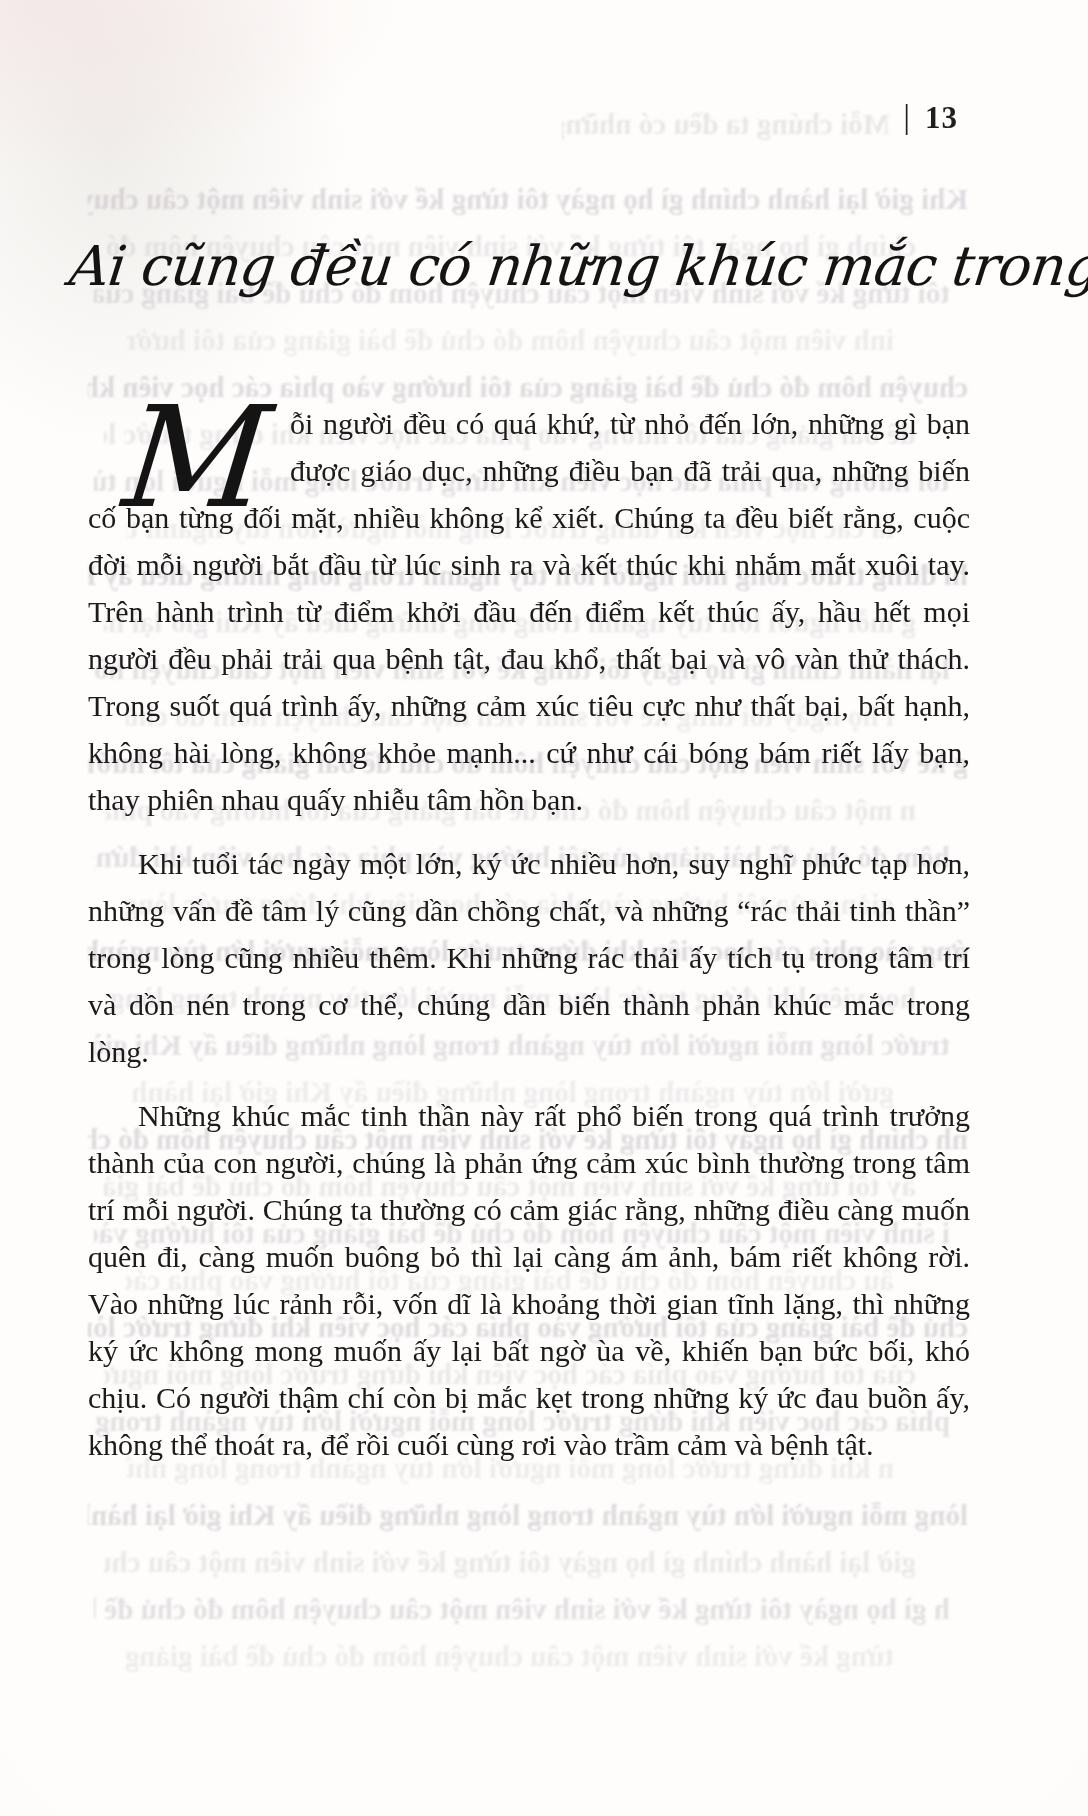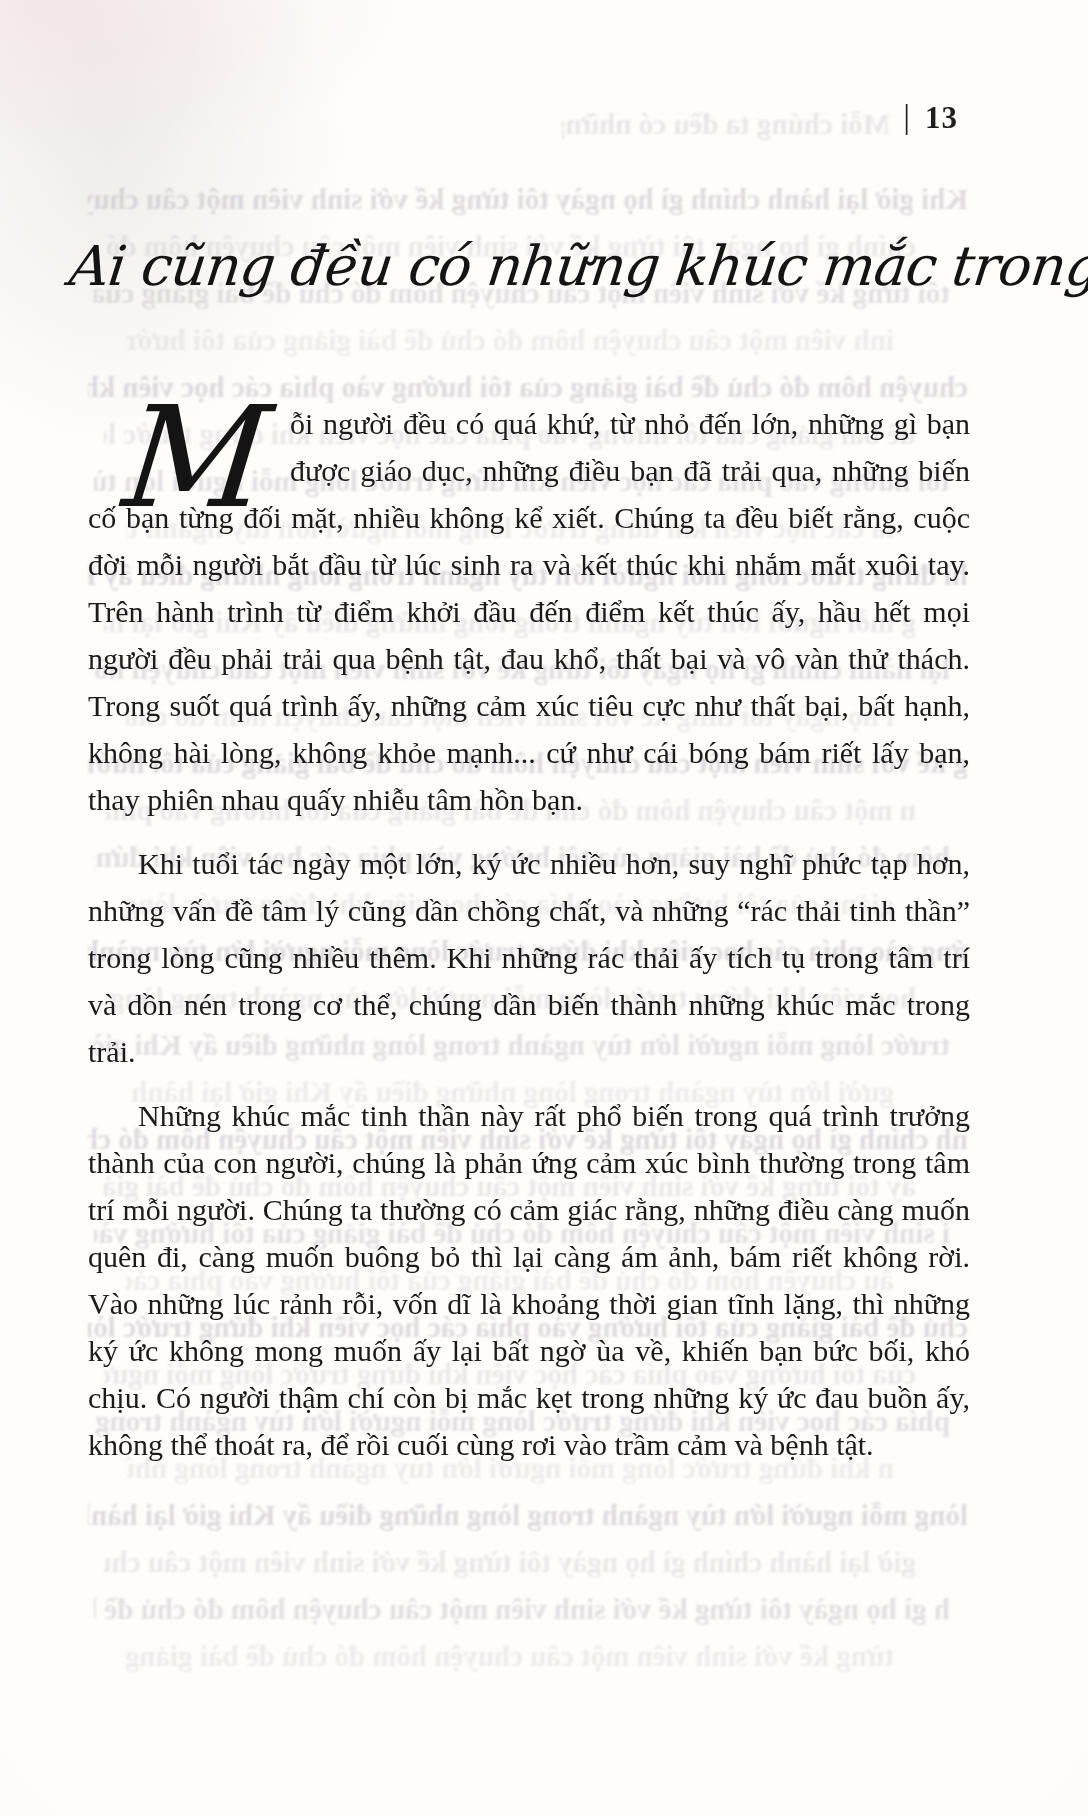--- a/index.html
+++ b/index.html
@@ -123,17 +123,17 @@
     <span class="sep">|</span>
     <span class="num">13</span>
   </div>
 
   <div class="chapter-title">Ai cũng đều có những khúc mắc trong lòng</div>
 
   <div class="content">
     <p>
       <span class="dropcap">M</span><span>ỗi người đều có quá khứ, từ nhỏ đến lớn, những gì bạn được giáo dục, những điều bạn đã trải qua, những biến cố bạn từng đối mặt, nhiều không kể xiết. Chúng ta đều biết rằng, cuộc đời mỗi người bắt đầu từ lúc sinh ra và kết thúc khi nhắm mắt xuôi tay. Trên hành trình từ điểm khởi đầu đến điểm kết thúc ấy, hầu hết mọi người đều phải trải qua bệnh tật, đau khổ, thất bại và vô vàn thử thách. Trong suốt quá trình ấy, những cảm xúc tiêu cực như thất bại, bất hạnh, không hài lòng, không khỏe mạnh... cứ như cái bóng bám riết lấy bạn, thay phiên nhau quấy nhiễu tâm hồn bạn.</span>
     </p>
-    <p class="indent">Khi tuổi tác ngày một lớn, ký ức nhiều hơn, suy nghĩ phức tạp hơn, những vấn đề tâm lý cũng dần chồng chất, và những “rác thải tinh thần” trong lòng cũng nhiều thêm. Khi những rác thải ấy tích tụ trong tâm trí và dồn nén trong cơ thể, chúng dần biến thành những khúc mắc trong trải.</p>
+    <p class="indent">Khi tuổi tác ngày một lớn, ký ức nhiều hơn, suy nghĩ phức tạp hơn, những vấn đề tâm lý cũng dần chồng chất, và những “rác thải tinh thần” trong lòng cũng nhiều thêm. Khi những rác thải ấy tích tụ trong tâm trí và dồn nén trong cơ thể, chúng dần biến thành phản khúc mắc trong lòng.</p>
     <p class="indent">Những khúc mắc tinh thần này rất phổ biến trong quá trình trưởng thành của con người, chúng là phản ứng cảm xúc bình thường trong tâm trí mỗi người. Chúng ta thường có cảm giác rằng, những điều càng muốn quên đi, càng muốn buông bỏ thì lại càng ám ảnh, bám riết không rời. Vào những lúc rảnh rỗi, vốn dĩ là khoảng thời gian tĩnh lặng, thì những ký ức không mong muốn ấy lại bất ngờ ùa về, khiến bạn bức bối, khó chịu. Có người thậm chí còn bị mắc kẹt trong những ký ức đau buồn ấy, không thể thoát ra, để rồi cuối cùng rơi vào trầm cảm và bệnh tật.</p>
   </div>
 
 </div>
 
 </body></html>

